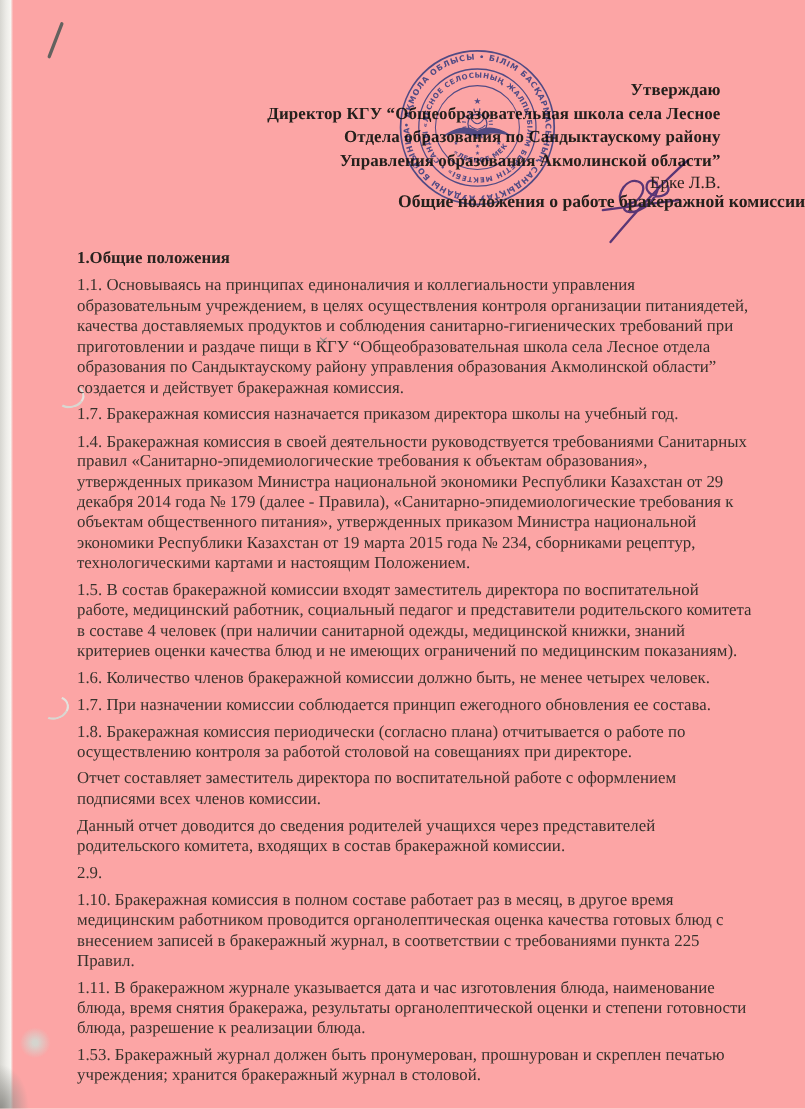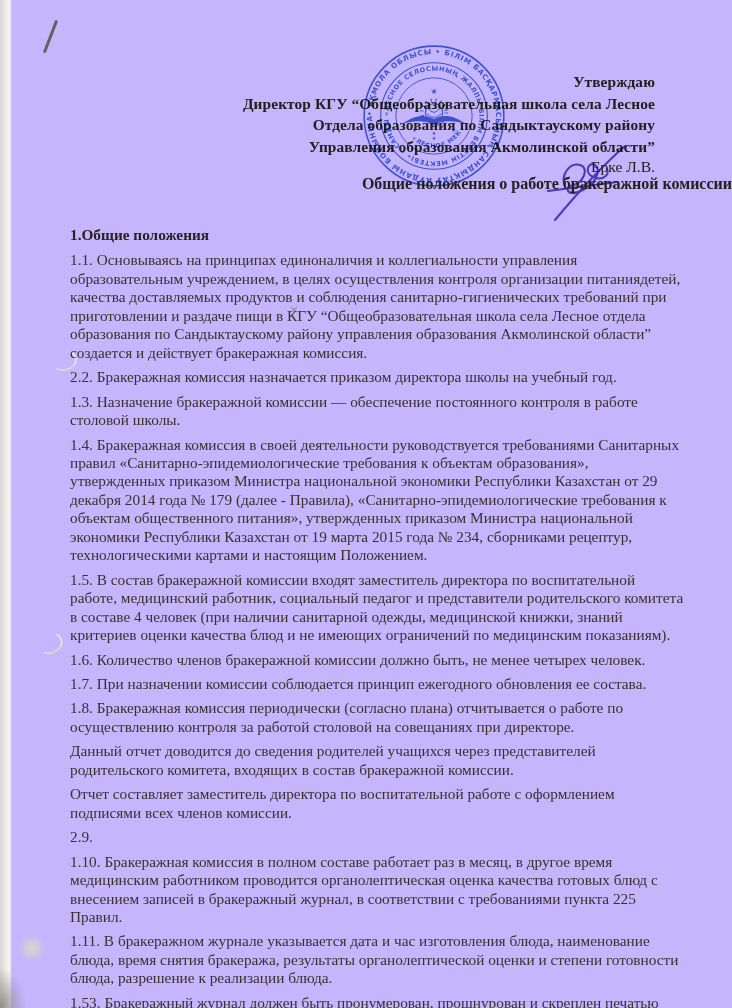--- a/index.html
+++ b/index.html
@@ -1,19 +1,19 @@
 <!DOCTYPE html>
 <html lang="ru"><head>
 <meta charset="utf-8">
 <style>
   html,body{margin:0;padding:0;background:#ffffff;}
   .page{
     position:relative;
     width:732px;height:1008px;
-    background:#c4b5fd;
+    background:#fca5a5;
     overflow:hidden;
     font-family:"Liberation Serif","DejaVu Serif",serif;
   }
   
   .edge-left{
     position:absolute;left:0;top:0;width:12px;height:100%;
     background:linear-gradient(90deg,#d7d6d1 0,#ecebe7 45%,#f7f6f2 80%,rgba(251,250,246,0) 100%);
   }
   .corner-bl{
     position:absolute;left:0;bottom:0;width:30px;height:46px;
@@ -142,37 +142,36 @@
   <div class="signer-name">Ерке Л.В.</div>
 
   <div class="doc-title">Общие положения о работе бракеражной комиссии</div>
 
   <div class="doc-body">
 
       <p class="bold">1.Общие положения</p>
 
       <p>1.1. Основываясь на принципах единоналичия и коллегиальности управления образовательным учреждением, в целях осуществления контроля организации питаниядетей, качества доставляемых продуктов и соблюдения санитарно-гигиенических требований при приготовлении и раздаче пищи в КГУ “Общеобразовательная школа села Лесное отдела образования по Сандыктаускому району управления образования Акмолинской области” создается и действует бракеражная комиссия.</p>
 
-      <p>2.2. Бракеражная комиссия назначается приказом директора школы на учебный год.</p>
+      <p>1.7. Бракеражная комиссия назначается приказом директора школы на учебный год.</p>
 
-      <p>1.3. Назначение бракеражной комиссии — обеспечение постоянного контроля в работе столовой школы.</p>
 
       <p>1.4. Бракеражная комиссия в своей деятельности руководствуется требованиями Санитарных правил «Санитарно-эпидемиологические требования к объектам образования», утвержденных приказом Министра национальной экономики Республики Казахстан от 29 декабря 2014 года № 179 (далее - Правила), «Санитарно-эпидемиологические требования к объектам общественного питания», утвержденных приказом Министра национальной экономики Республики Казахстан от 19 марта 2015 года № 234, сборниками рецептур, технологическими картами и настоящим Положением.</p>
 
       <p>1.5. В состав бракеражной комиссии входят заместитель директора по воспитательной работе, медицинский работник, социальный педагог и представители родительского комитета в составе 4 человек (при наличии санитарной одежды, медицинской книжки, знаний критериев оценки качества блюд и не имеющих ограничений по медицинским показаниям).</p>
 
       <p>1.6. Количество членов бракеражной комиссии должно быть, не менее четырех человек.</p>
 
       <p>1.7. При назначении комиссии соблюдается принцип ежегодного обновления ее состава.</p>
 
       <p>1.8. Бракеражная комиссия периодически (согласно плана) отчитывается о работе по осуществлению контроля за работой столовой на совещаниях при директоре.</p>
 
+      <p>Отчет составляет заместитель директора по воспитательной работе с оформлением подписями всех членов комиссии.</p>
+
       <p>Данный отчет доводится до сведения родителей учащихся через представителей родительского комитета, входящих в состав бракеражной комиссии.</p>
-
-      <p>Отчет составляет заместитель директора по воспитательной работе с оформлением подписями всех членов комиссии.</p>
 
       <p>2.9.</p>
 
       <p>1.10. Бракеражная комиссия в полном составе работает раз в месяц, в другое время медицинским работником проводится органолептическая оценка качества готовых блюд с внесением записей в бракеражный журнал, в соответствии с требованиями пункта 225 Правил.</p>
 
       <p>1.11. В бракеражном журнале указывается дата и час изготовления блюда, наименование блюда, время снятия бракеража, результаты органолептической оценки и степени готовности блюда, разрешение к реализации блюда.</p>
 
       <p>1.53. Бракеражный журнал должен быть пронумерован, прошнурован и скреплен печатью учреждения; хранится бракеражный журнал в столовой.</p>
     </div>
 

